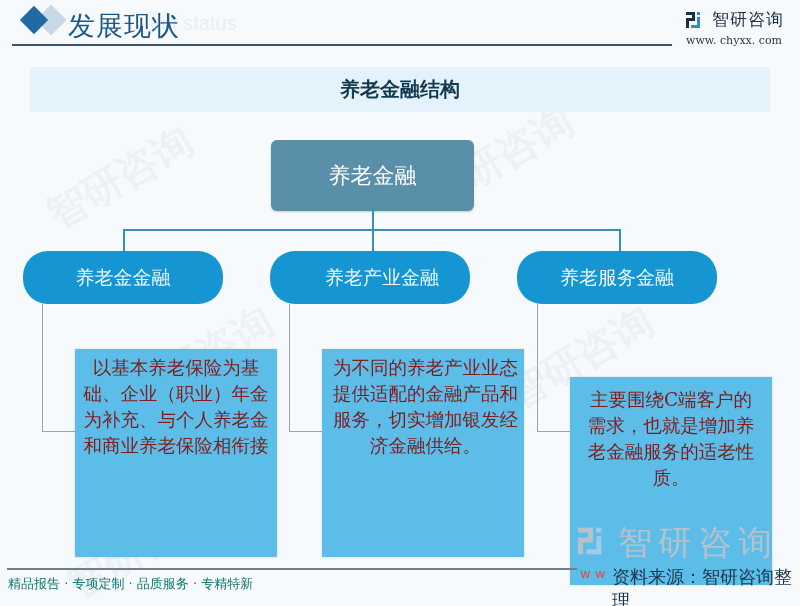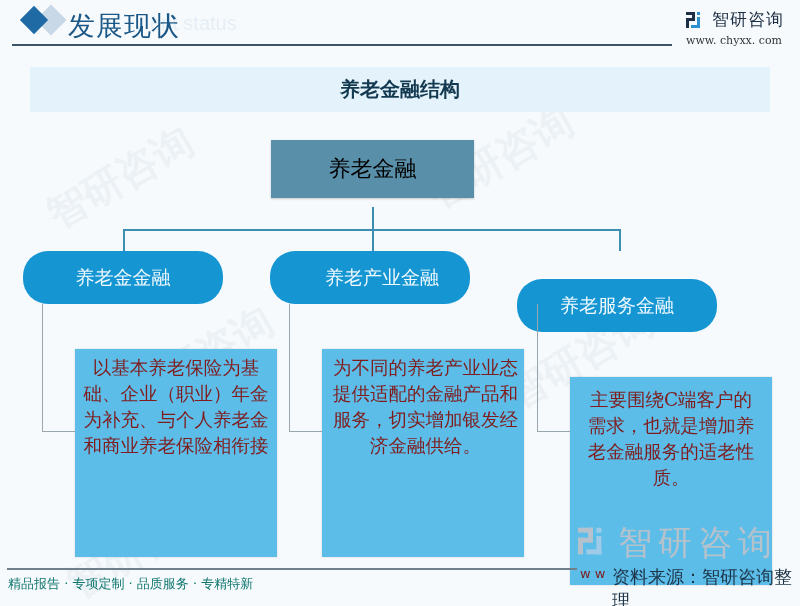--- a/index.html
+++ b/index.html
@@ -59,25 +59,26 @@
       background: #e4f2fb;
       display: flex; align-items: center; justify-content: center;
     }
     .banner span {
       font-size: 20px; color: #12394f; font-weight: bold;
       font-family: Liberation Mono, monospace;
     }
 
     
     .root-node {
-      left: 271px; top: 140px; width: 203px; height: 58px;
+      left: 271px; top: 140px; width: 203px; height: 71px;
       background: #5a8fa9;
       display: flex; align-items: center; justify-content: center;
-      color: #000000; font-size: 22px;
+      color: #ffffff; font-size: 22px;
       box-shadow: 0 1px 2px rgba(0,0,0,0.2);
+      border-radius: 6px;
     }
 
     
     .line-v { position: absolute; width: 1.5px; background: #3d8fb2; }
     .line-h { position: absolute; height: 1.5px; background: #3d8fb2; }
 
     
     .l1-node {
       position: absolute; top: 251px; width: 200px; height: 53px;
       background: #1596d3;
@@ -114,21 +115,21 @@
     .footer-logo-mark {
       left: 578px; top: 527px; width: 30px; height: 28px;
     }
     .footer-logo-text {
       left: 618px; top: 520px; font-size: 34px; color: #b5c2cc; letter-spacing: 6px;
     }
     .footer-source {
       left: 612px; top: 565px; font-size: 18px; color: #1d3448;
     }
     .footer-w {
-      left: 580px; top: 566px; font-size: 13px; color: #7f1d1d;
+      left: 580px; top: 566px; font-size: 13px; color: #ef4444;
     }
   </style>
 </head>
 <body>
 
 <div class="wm" style="left:40px; top:150px;">智研咨询</div>
 <div class="wm" style="left:420px; top:130px;">智研咨询</div>
 <div class="wm" style="left:120px; top:330px;">智研咨询</div>
 <div class="wm" style="left:500px; top:330px;">智研咨询</div>
 <div class="wm" style="left:60px; top:520px;">智研咨询</div>
@@ -158,21 +159,21 @@
 <div class="abs root-node">养老金融</div>
 
 <div class="line-v" style="left:372px; top:207px; height:23px;"></div>
 <div class="line-h" style="left:123px; top:229px; width:497px;"></div>
 <div class="line-v" style="left:123px; top:229px; height:22px;"></div>
 <div class="line-v" style="left:372px; top:229px; height:22px;"></div>
 <div class="line-v" style="left:619px; top:229px; height:22px;"></div>
 
 <div class="l1-node" style="left:23px;">养老金金融</div>
 <div class="l1-node" style="left:270px;padding-left:24px;">养老产业金融</div>
-<div class="l1-node" style="left:517px;margin-top:28px;">养老服务金融</div>
+<div class="l1-node" style="left:517px;">养老服务金融</div>
 
 <div class="frame" style="left:42px; top:304px; width:34px; height:128px;"></div>
 <div class="frame" style="left:289px; top:304px; width:34px; height:128px;"></div>
 <div class="frame" style="left:537px; top:304px; width:34px; height:128px;"></div>
 
 <div class="detail" style="left:75px; width:202px;">
   <span>以基本养老保险为基础、企业（职业）年金为补充、与个人养老金和商业养老保险相衔接</span>
 </div>
 <div class="detail" style="left:322px; width:202px;padding-left:11px;">
   <span>为不同的养老产业业态提供适配的金融产品和服务，切实增加银发经济金融供给。</span>

